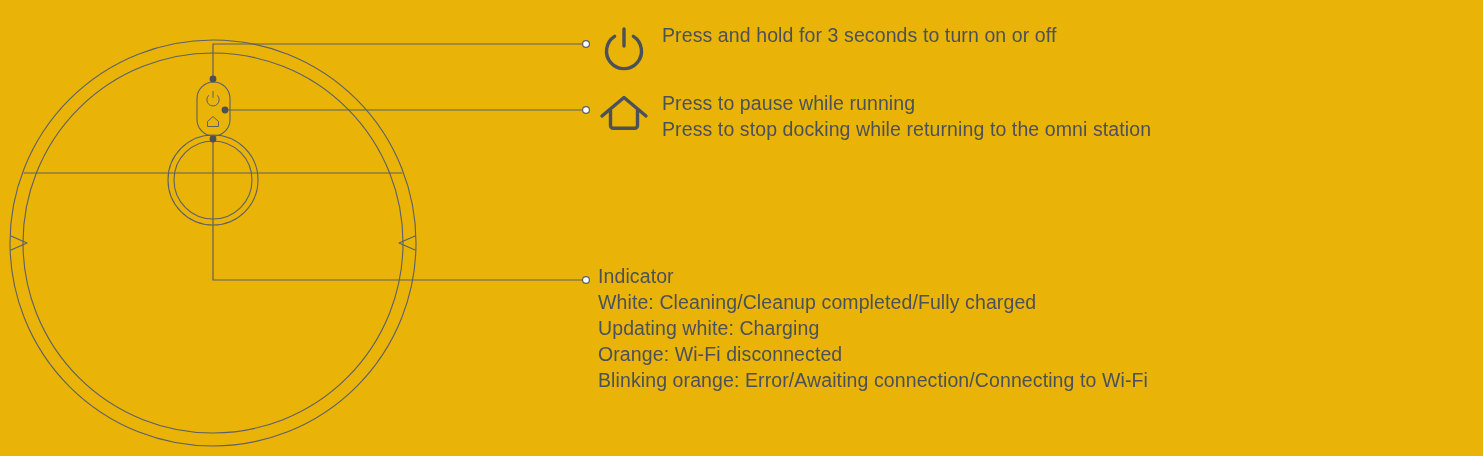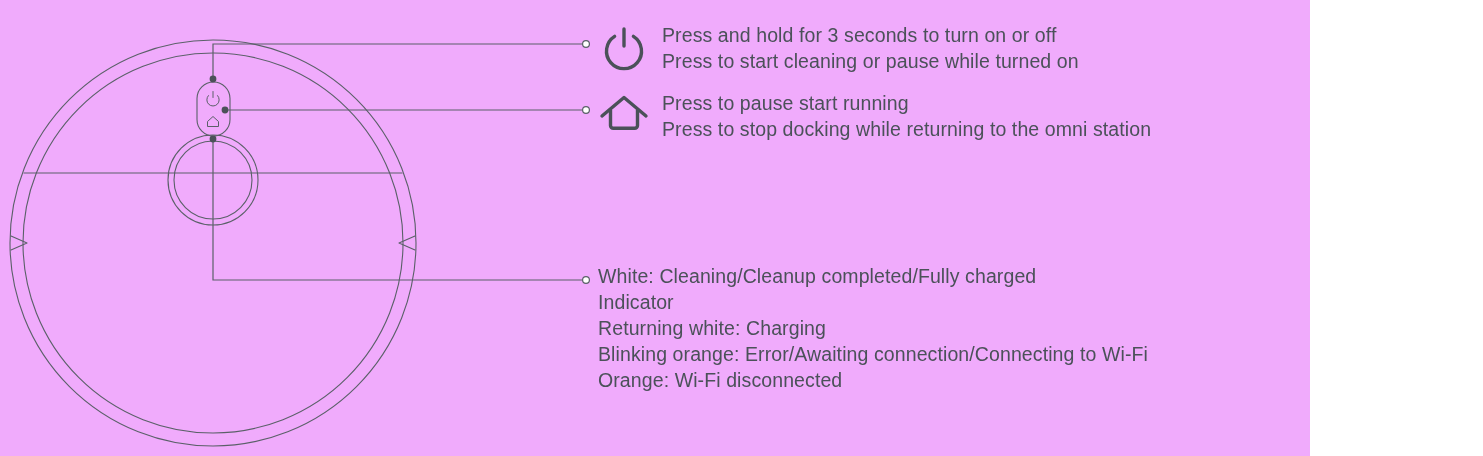--- a/index.html
+++ b/index.html
@@ -9,23 +9,23 @@
     background: #ffffff;
   }
   body {
     font-family: "Liberation Sans", sans-serif;
     width: 1483px;
     height: 456px;
     overflow: hidden;
   }
   #page {
     position: relative;
-    width: 1310px;
+    width: 1483px;
     height: 456px;
-    background: #f0abfc;
+    background: #eab308;
   }
 
   
   #diagram {
     position: absolute;
     left: 0;
     top: 0;
     width: 620px;
     height: 456px;
   }
@@ -123,42 +123,41 @@
     <div class="callout-icon">
       <svg width="52" height="52" viewBox="0 0 52 52" xmlns="http://www.w3.org/2000/svg">
         <g fill="none" stroke="#4b5159" stroke-width="3.4" stroke-linecap="round">
           <path d="M 16.6 12.4 A 17.5 17.5 0 1 0 35.4 12.4"></path>
           <line x1="26" y1="5" x2="26" y2="22"></line>
         </g>
       </svg>
     </div>
     <div class="callout-lines">
       <div class="line">Press and hold for 3 seconds to turn on or off</div>
-      <div class="line">Press to start cleaning or pause while turned on</div>
     </div>
   </div>
 
   <div class="callout" id="callout-home">
     <div class="callout-icon">
       <svg width="52" height="52" viewBox="0 0 52 52" xmlns="http://www.w3.org/2000/svg">
         <g fill="none" stroke="#4b5159" stroke-width="3.4" stroke-linecap="round" stroke-linejoin="round">
           <path d="M 4 24 L 26 5.5 L 48 24"></path>
           <path d="M 12.5 18 L 12.5 33.5 A 2.8 2.8 0 0 0 15.3 36.3 L 36.7 36.3 A 2.8 2.8 0 0 0 39.5 33.5 L 39.5 18"></path>
         </g>
       </svg>
     </div>
     <div class="callout-lines">
-      <div class="line">Press to pause start running</div>
+      <div class="line">Press to pause while running</div>
       <div class="line">Press to stop docking while returning to the omni station</div>
     </div>
   </div>
 
   <div class="callout" id="callout-ind">
     <div class="callout-lines">
+      <div class="line">Indicator</div>
       <div class="line">White: Cleaning/Cleanup completed/Fully charged</div>
-      <div class="line">Indicator</div>
-      <div class="line">Returning white: Charging</div>
+      <div class="line">Updating white: Charging</div>
+      <div class="line">Orange: Wi-Fi disconnected</div>
       <div class="line">Blinking orange: Error/Awaiting connection/Connecting to Wi-Fi</div>
-      <div class="line">Orange: Wi-Fi disconnected</div>
     </div>
   </div>
 
 </div>
 
 </body></html>

